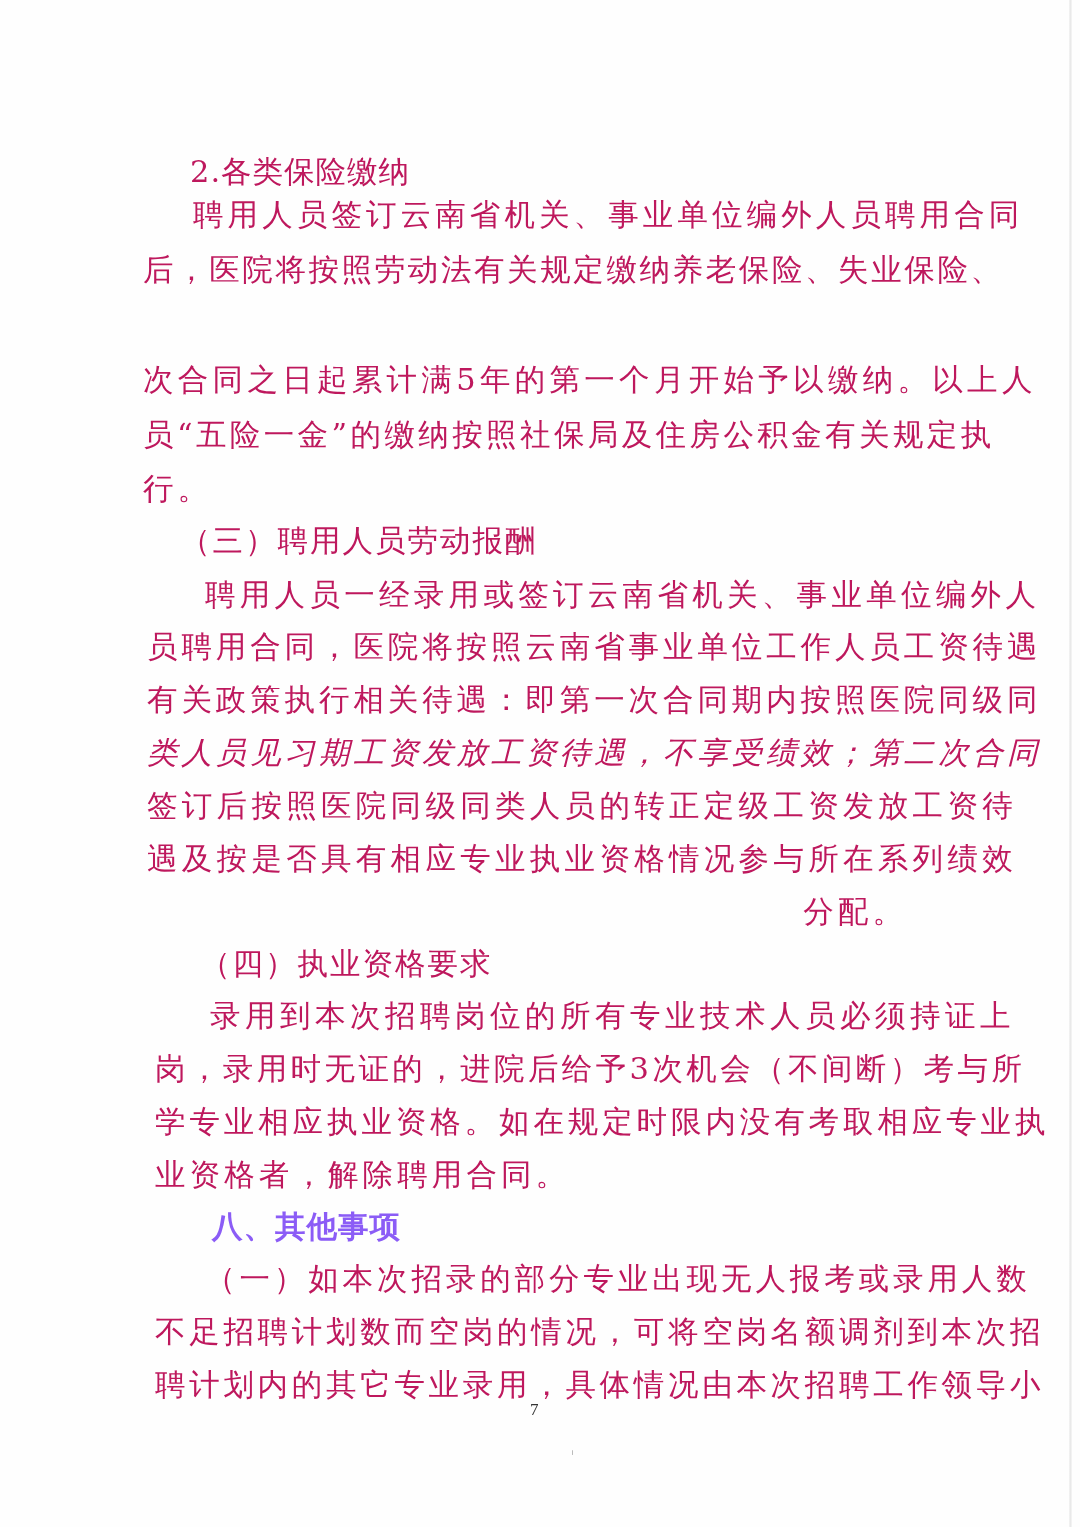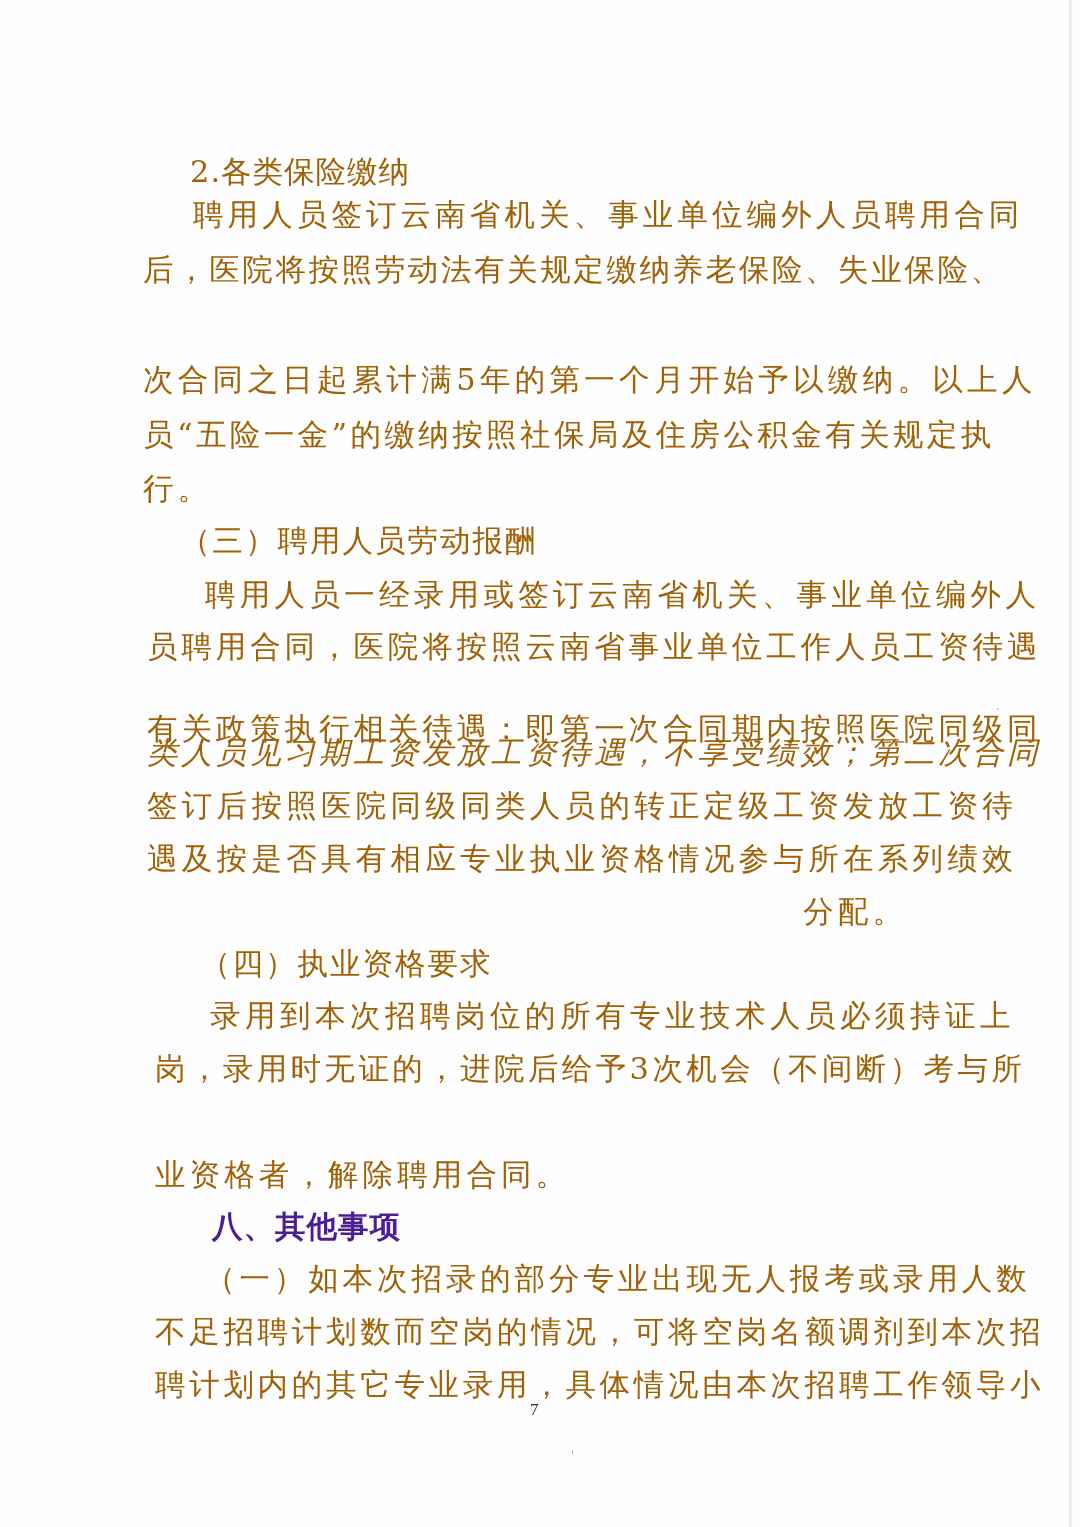--- a/index.html
+++ b/index.html
@@ -30,30 +30,30 @@
       background: linear-gradient(to right, #f4f4f4, #e9e9e9, #f6f6f6);
     }
     .line {
       position: absolute;
       left: 143px;
       width: 760px;
       font-size: 30.5px;
       line-height: 44px;
       white-space: nowrap;
       letter-spacing: 4.1px;
-      color: #a16207;
+      color: #be185d;
     }
     .line.indent { left: 193px; }
     .line.sub-heading { left: 205px; letter-spacing: 2px; }
     .line.heading {
       left: 212px;
       font-family: "DejaVu Sans", "Liberation Sans", sans-serif;
       font-weight: bold;
       letter-spacing: 1px;
-      color: #4c1d95;
+      color: #8b5cf6;
     }
     .page-number {
       position: absolute;
       left: 530px;
       top: 1400px;
       font-size: 17px;
       color: #333333;
       font-family: "Liberation Serif", serif;
     }
     .speck {
@@ -74,30 +74,31 @@
   <div class="line indent" style="top:193px;">聘用人员签订云南省机关、事业单位编外人员聘用合同</div>
   <div class="line" style="top:248px;letter-spacing:2.6px;">后，医院将按照劳动法有关规定缴纳养老保险、失业保险、</div>
   <div class="line" style="top:358px;letter-spacing:4.3px;">次合同之日起累计满5年的第一个月开始予以缴纳。以上人</div>
   <div class="line" style="top:413px;letter-spacing:3.4px;">员“五险一金”的缴纳按照社保局及住房公积金有关规定执</div>
   <div class="line" style="top:467px;">行。</div>
 
   <div class="line sub-heading" style="top:521px;left:180px;font-family:Liberation Mono, monospace;">（三）聘用人员劳动报酬</div>
 
   <div class="line indent" style="top:573px;left:205px;letter-spacing:4.3px;">聘用人员一经录用或签订云南省机关、事业单位编外人</div>
   <div class="line" style="top:625px;left:147px;letter-spacing:3.9px;">员聘用合同，医院将按照云南省事业单位工作人员工资待遇</div>
-  <div class="line" style="top:678px;left:147px;letter-spacing:3.9px;margin-top:29px;">有关政策执行相关待遇：即第一次合同期内按照医院同级同</div>
+  <div class="line" style="top:678px;left:147px;letter-spacing:3.9px;">有关政策执行相关待遇：即第一次合同期内按照医院同级同</div>
   <div class="line" style="top:731px;left:147px;letter-spacing:3.9px;font-style:italic;">类人员见习期工资发放工资待遇，不享受绩效；第二次合同</div>
   <div class="line" style="top:784px;left:147px;letter-spacing:4.3px;">签订后按照医院同级同类人员的转正定级工资发放工资待</div>
   <div class="line" style="top:837px;left:147px;letter-spacing:4.3px;">遇及按是否具有相应专业执业资格情况参与所在系列绩效</div>
   <div class="line" style="top:890px;left:147px;text-align:right;">分配。</div>
 
   <div class="line sub-heading" style="top:942px;left:200px;">（四）执业资格要求</div>
 
   <div class="line indent" style="top:994px;left:210px;letter-spacing:4.5px;text-align:right;">录用到本次招聘岗位的所有专业技术人员必须持证上</div>
   <div class="line" style="top:1047px;left:155px;letter-spacing:3.4px;">岗，录用时无证的，进院后给予3次机会（不间断）考与所</div>
+  <div class="line" style="top:1100px;left:155px;letter-spacing:3.9px;">学专业相应执业资格。如在规定时限内没有考取相应专业执</div>
   <div class="line" style="top:1153px;left:155px;">业资格者，解除聘用合同。</div>
 
   <div class="line heading" style="top:1205px;">八、其他事项</div>
 
   <div class="line" style="top:1310px;left:155px;letter-spacing:3.7px;">不足招聘计划数而空岗的情况，可将空岗名额调剂到本次招</div>
   <div class="line indent" style="top:1257px;left:205px;letter-spacing:3.9px;">（一）如本次招录的部分专业出现无人报考或录用人数</div>
   <div class="line" style="top:1363px;left:155px;letter-spacing:3.7px;">聘计划内的其它专业录用，具体情况由本次招聘工作领导小</div>
 
   <div class="page-number">7</div>
 

